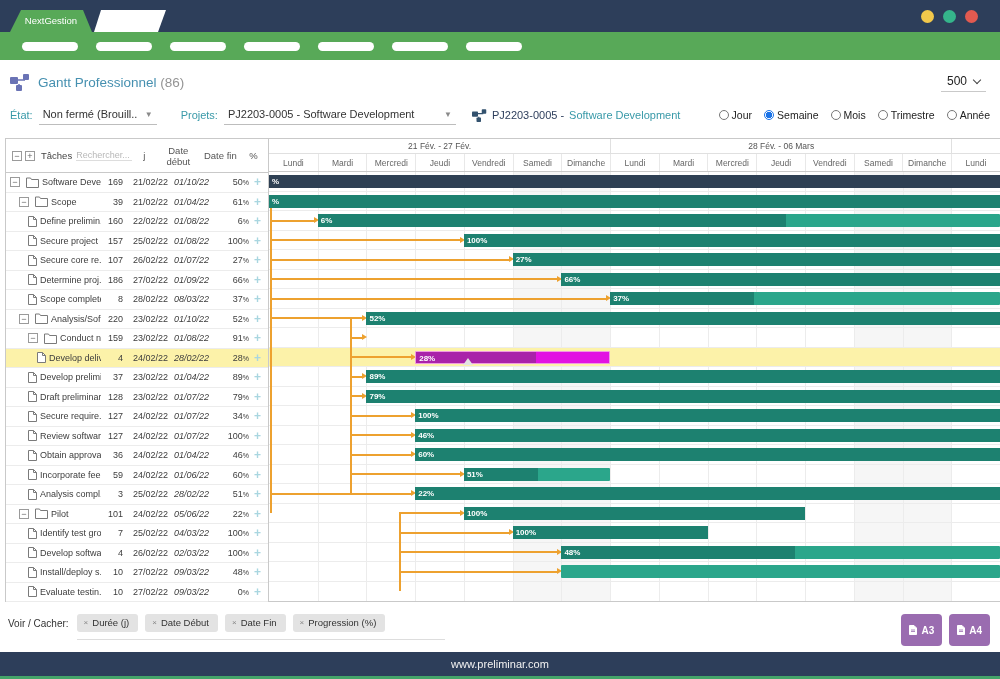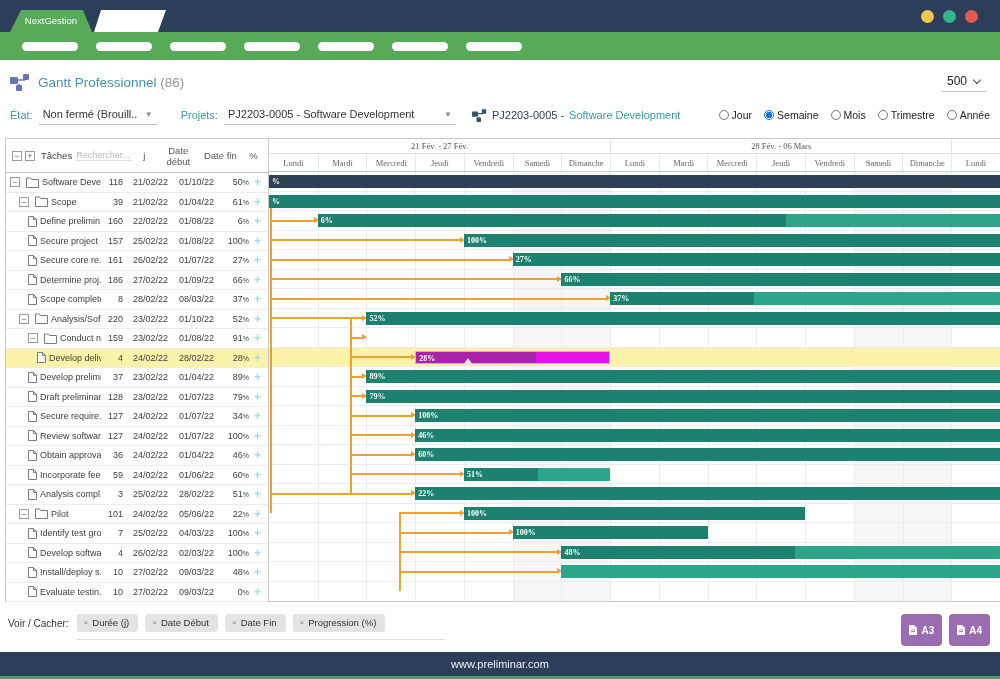--- a/index.html
+++ b/index.html
@@ -63,27 +63,27 @@
   .hj { width:27px; text-align:center; } .hstart { width:48px; text-align:center; }
   .hend { width:45px; text-align:center; } .hpct { width:28px; text-align:center; }
 
   .trow { height:19.5px; display:flex; align-items:center; border-bottom:1px solid #ececec;
           font-size:9px; color:#3c3c3c; padding-right:2px; cursor:pointer; }
   .trow.selected { background:#fcf2a9; }
   .tname { flex:1; display:flex; align-items:center; gap:3px; overflow:hidden; white-space:nowrap; }
   .tname svg { flex:none; }
   .tj { width:26px; text-align:right; padding-right:4px; flex:none; }
   .tstart { width:47px; text-align:center; flex:none; }
-  .tend { width:45px; text-align:center; flex:none; }
+  .tend { width:45px; flex:none;font-style:italic; }
   .tpct { width:30px; text-align:right; flex:none; }
   .tpct .pc { font-size:7px; }
   .tplus { width:17px; text-align:center; color:#a9d6e0; font-weight:bold; font-size:12px; flex:none; cursor:pointer; }
 
   
-  .right { flex:1; position:relative;font-family:Liberation Serif, serif; }
+  .right { flex:1; position:relative; }
   .weekrow { height:15px; display:flex; border-bottom:1px solid #e0e0e0; }
   .wk { font-size:8.5px; color:#555; text-align:center; line-height:15px; }
   .wk1,.wk2 { width:46.6667%; } .wkx { width:6.6666%; border-left:1px solid #e0e0e0; }
   .wk2 { border-left:1px solid #e0e0e0; }
   .dayrow { height:18px; display:flex; border-bottom:1px solid #c9c9c9; }
   .dcell { width:6.6667%; font-size:8.5px; color:#666; text-align:center; line-height:18px;
            border-left:1px solid #e8e8e8; overflow:hidden; }
   .dcell:first-child { border-left:none; }
   .cbody { position:relative; height:429px; overflow:hidden; }
   .gline { position:absolute; top:0; bottom:0; width:1px; background:#ececec; }
@@ -226,21 +226,21 @@
       </div>
       <div id="trows">
           <div class="trow">
             <div class="tname" style="padding-left: 4px;">
               <span class="xbox">−</span>
               <svg width="13" height="11" viewBox="0 0 13 11">
                 <path d="M0.5 10.5 V1 h4 l1 1.5 h7 v8 z" fill="#fff" stroke="#7a7a7a"></path>
               </svg>
               <span>Software Develo...</span>
             </div>
-            <div class="tj">118</div>
+            <div class="tj">169</div>
             <div class="tstart">21/02/22</div>
             <div class="tend">01/10/22</div>
             <div class="tpct">50<span class="pc">%</span></div>
             <div class="tplus">+</div>
           </div>
           <div class="trow">
             <div class="tname" style="padding-left: 13px;">
               <span class="xbox">−</span>
               <svg width="13" height="11" viewBox="0 0 13 11">
                 <path d="M0.5 10.5 V1 h4 l1 1.5 h7 v8 z" fill="#fff" stroke="#7a7a7a"></path>
@@ -282,21 +282,21 @@
             <div class="tplus">+</div>
           </div>
           <div class="trow">
             <div class="tname" style="padding-left: 22px;">
               <svg width="9" height="11" viewBox="0 0 9 11">
                 <path d="M0.5 0.5 h5 l3 3 v7 h-8 z" fill="#fff" stroke="#7a7a7a"></path>
                 <path d="M5.5 0.5 v3 h3" fill="none" stroke="#7a7a7a"></path>
               </svg>
               <span>Secure core re...</span>
             </div>
-            <div class="tj">161</div>
+            <div class="tj">107</div>
             <div class="tstart">26/02/22</div>
             <div class="tend">01/07/22</div>
             <div class="tpct">27<span class="pc">%</span></div>
             <div class="tplus">+</div>
           </div>
           <div class="trow">
             <div class="tname" style="padding-left: 22px;">
               <svg width="9" height="11" viewBox="0 0 9 11">
                 <path d="M0.5 0.5 h5 l3 3 v7 h-8 z" fill="#fff" stroke="#7a7a7a"></path>
                 <path d="M5.5 0.5 v3 h3" fill="none" stroke="#7a7a7a"></path>

